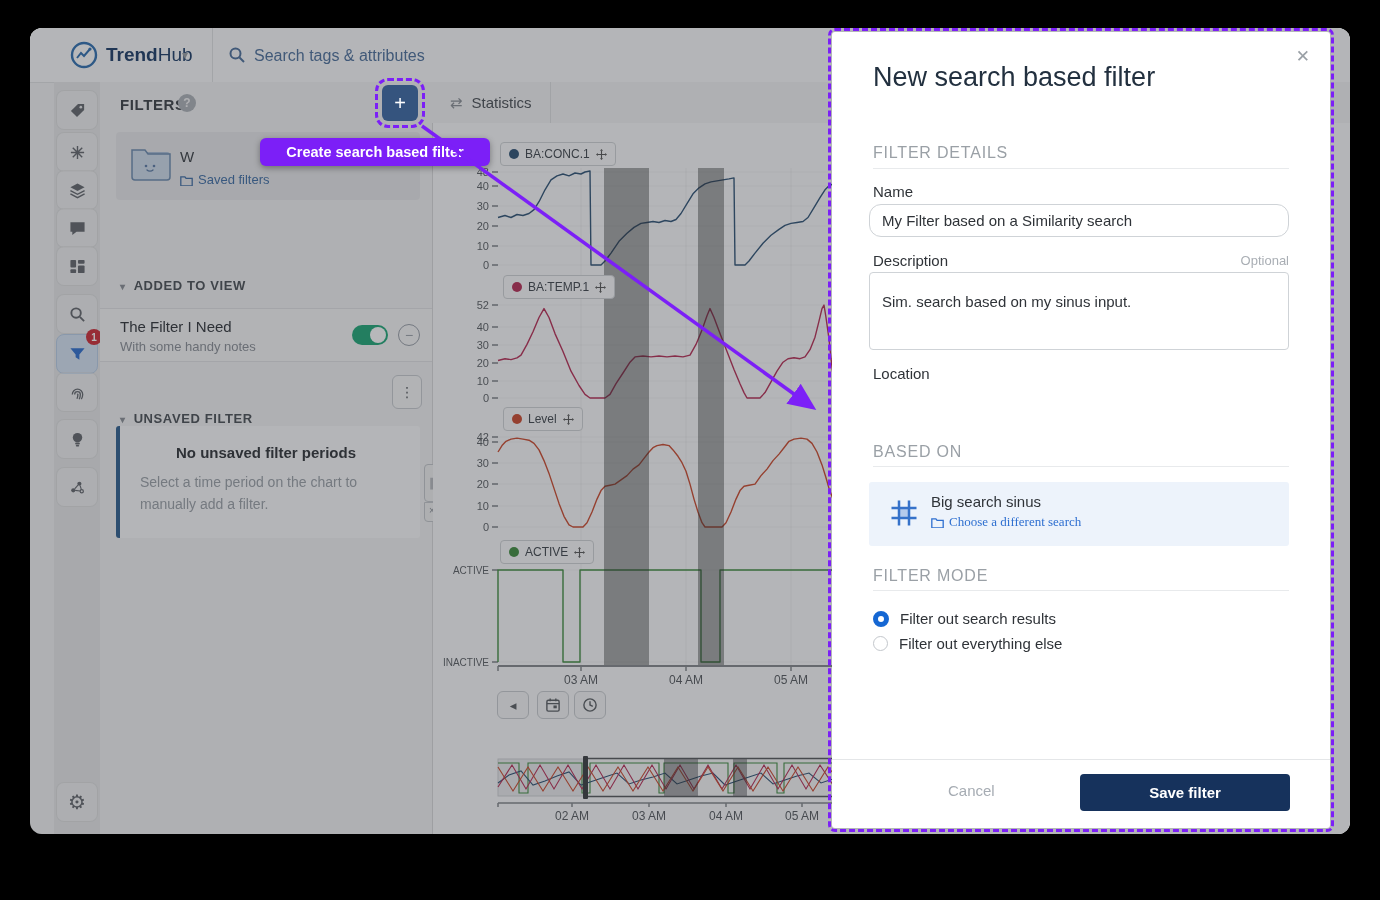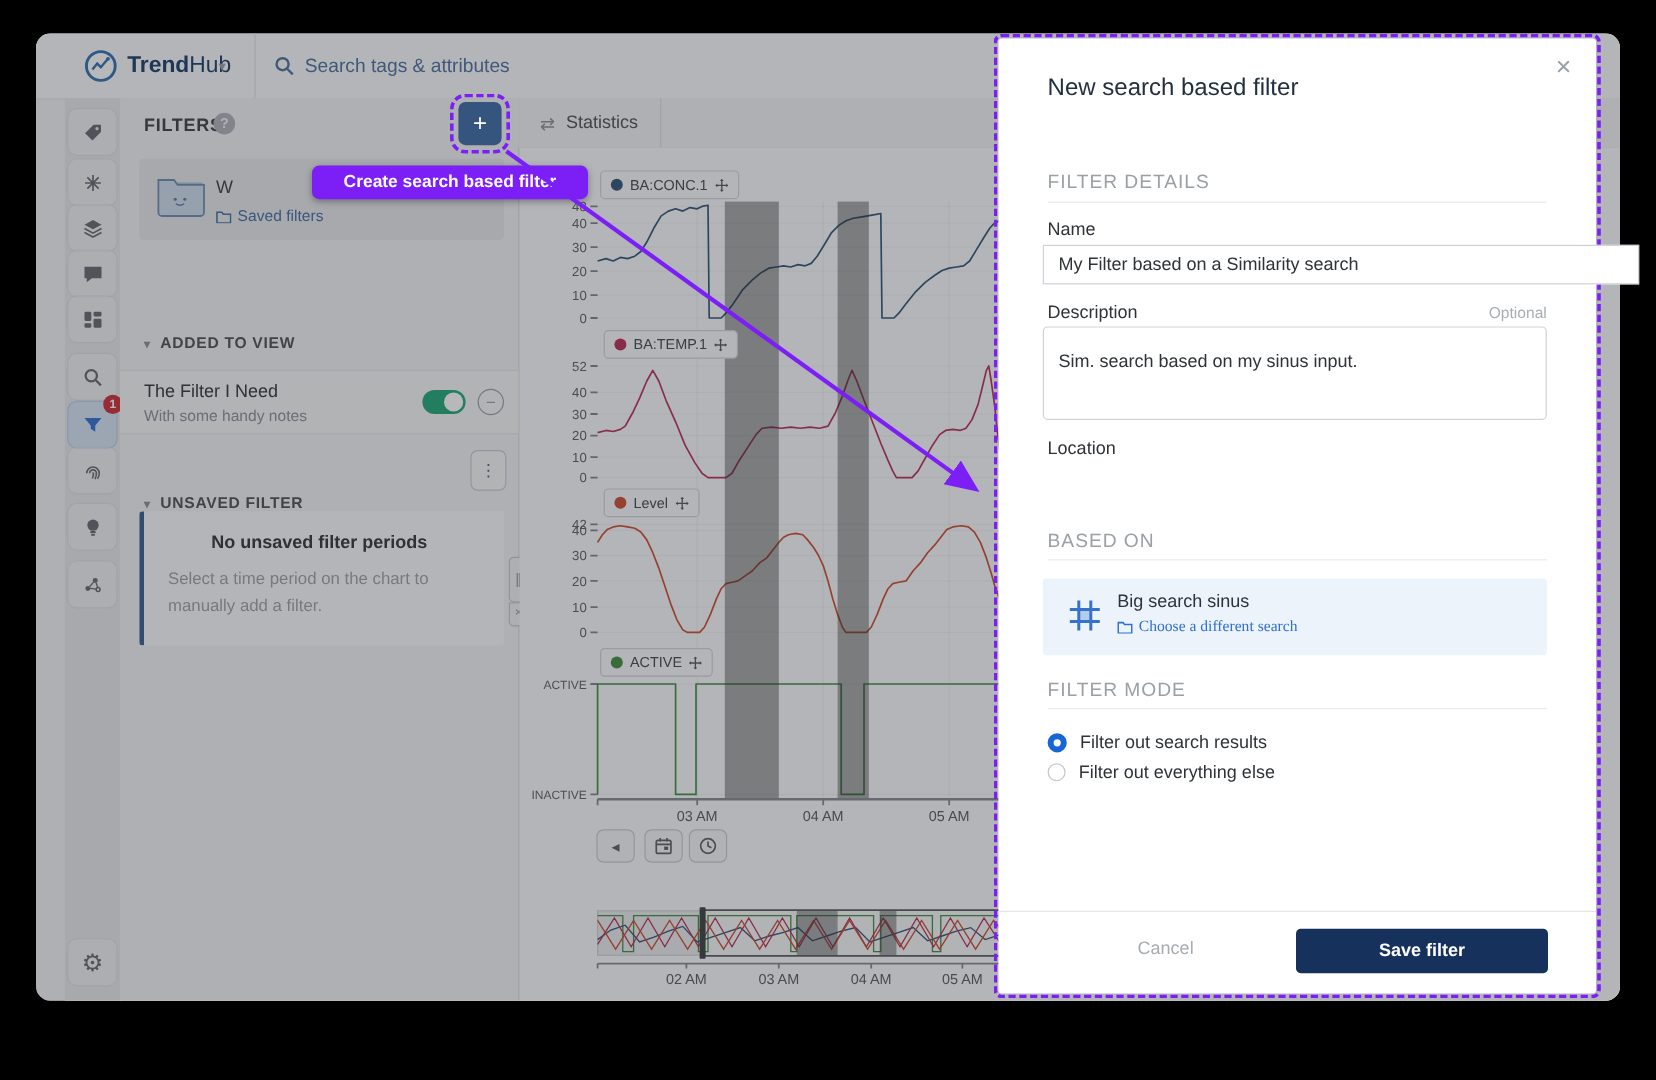--- a/index.html
+++ b/index.html
@@ -77,26 +77,26 @@
   .navb{position:absolute;width:32px;height:28px;border:1px solid #c9ccd0;border-radius:6px;background:#f6f6f7;
         color:#5a5e63;display:flex;align-items:center;justify-content:center;padding:0;}
   
   #dim{position:absolute;left:0;top:0;width:1320px;height:806px;background:rgba(44,46,52,.34);z-index:10;}
   
   #arrow-svg{position:absolute;left:0;top:0;z-index:30;pointer-events:none;}
   
   #modal{position:absolute;left:832px;top:32px;width:498px;height:796px;background:#fff;border-radius:3px;
          z-index:40;outline:3px dashed #7c1ff7;outline-offset:1px;}
   #modal-close{position:absolute;right:16px;top:10px;background:none;border:0;color:#9aa0a6;font-size:17px;padding:4px;}
-  #modal-title{position:absolute;left:41px;top:30px;font-size:20px;color:#22303f;}
+  #modal-title{position:absolute;left:41px;top:30px;font-size:27px;color:#22303f;}
   .mod-section{position:absolute;left:41px;font-size:16px;letter-spacing:.8px;color:#9aa0a6;}
   .mod-hr{position:absolute;left:41px;width:416px;height:1px;background:#e8eaec;}
   .mod-label{position:absolute;left:41px;font-size:15px;color:#2f3338;}
   #optional{position:absolute;right:41px;top:221px;font-size:13px;color:#a9aeb4;}
-  .mod-input{position:absolute;left:37px;width:497px;height:33px;border:1px solid #cfd3d7;border-radius:0;
+  .mod-input{position:absolute;left:37px;width:420px;height:33px;border:1px solid #cfd3d7;border-radius:12px;
              font-size:15px;color:#2f3338;padding:0 12px;box-sizing:border-box;font-family:inherit;background:#fff;}
   #desc-area{position:absolute;left:37px;top:240px;width:420px;height:78px;border:1px solid #cfd3d7;border-radius:4px;
              font-size:15px;color:#2f3338;padding:20px 12px;box-sizing:border-box;resize:none;font-family:inherit;}
   #location-field{position:absolute;left:37px;top:354px;width:420px;height:33px;border:1px solid #cfd3d7;border-radius:4px;
                   box-sizing:border-box;display:flex;align-items:center;padding:0 12px;gap:9px;}
   #location-text{font-size:15px;color:#2f3338;flex:1;}
   #choose-link{font-size:15px;color:#2e6fd0;background:none;border:0;padding:0;font-family:inherit;}
   #based-card{position:absolute;left:37px;top:450px;width:420px;height:64px;background:#edf3fb;border-radius:3px;}
   #based-icon{position:absolute;left:20px;top:16px;}
   #based-title{position:absolute;left:62px;top:11px;font-size:15px;color:#2f3338;}

